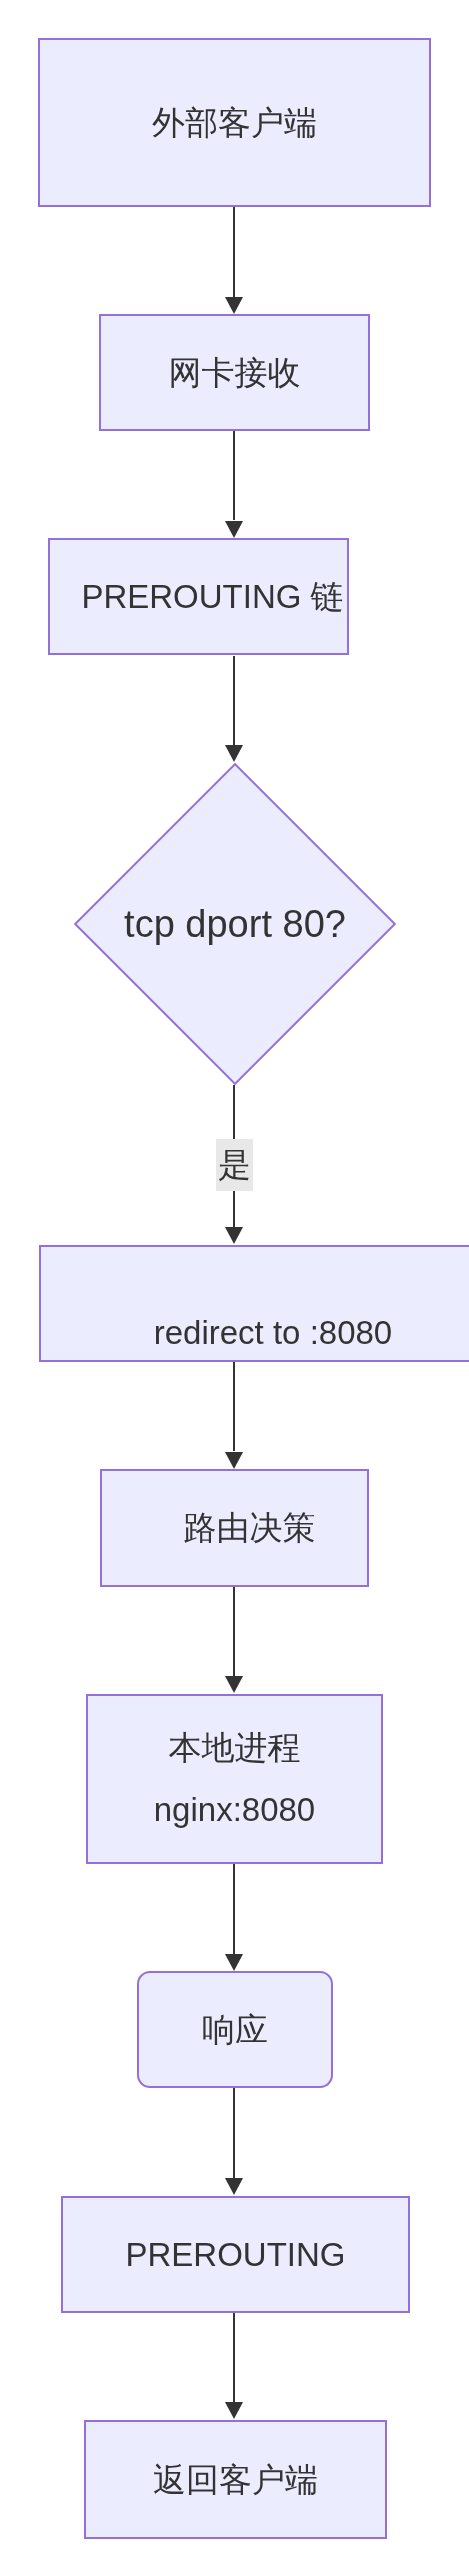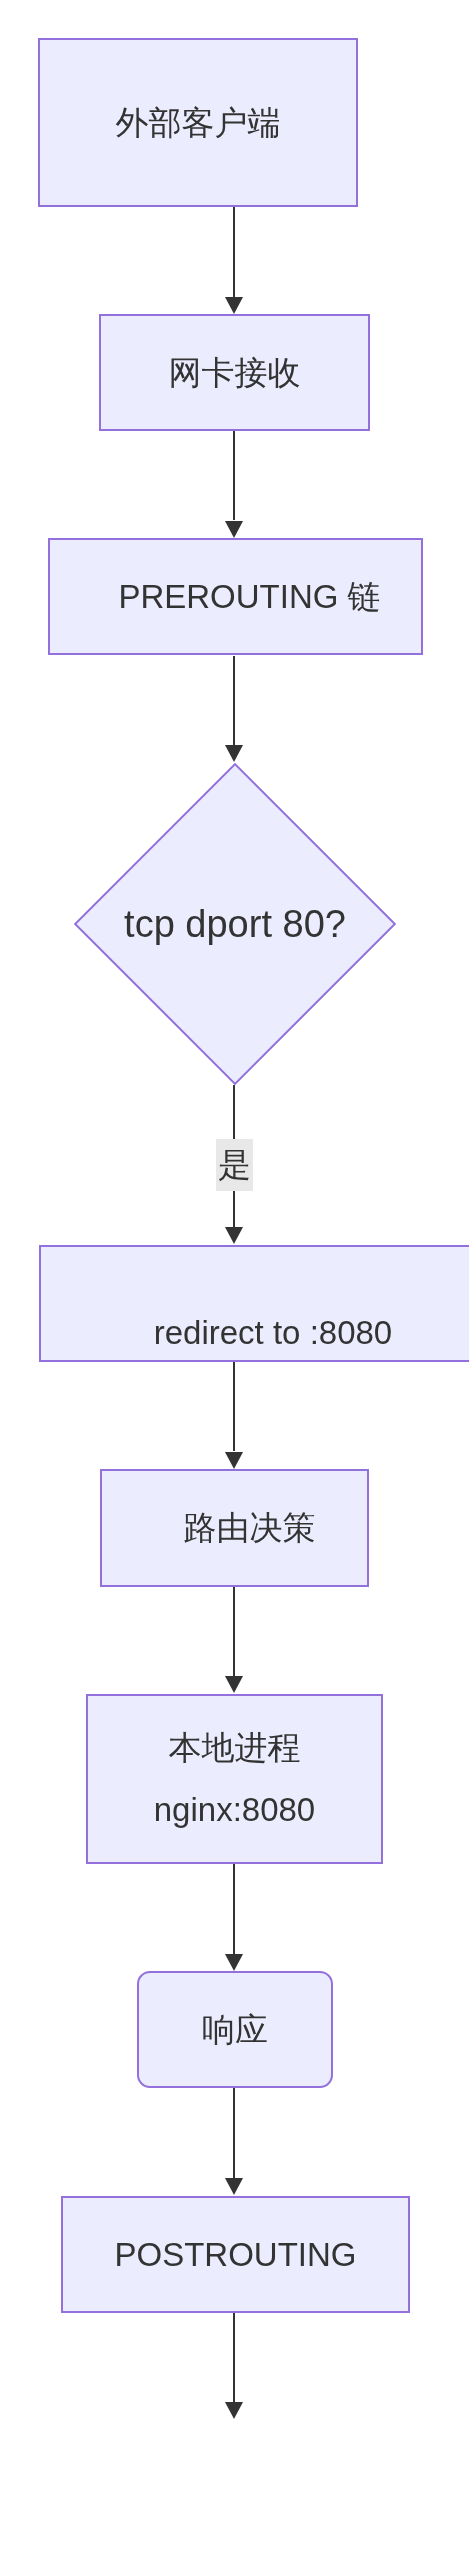--- a/index.html
+++ b/index.html
@@ -9,23 +9,23 @@
     color:#333333; overflow:hidden;
   }
   .node {
     position:absolute; background:#ECECFF; border:2.2px solid #9370DB;
     box-sizing:border-box; display:flex; flex-direction:column;
     align-items:center; justify-content:center;
     font-size:33px; line-height:54px; text-align:center; z-index:1;
   }
   .node .line { display:block; white-space:nowrap; }
   
-  .node-A { left:38px;  top:38px;   width:320px; height:169px; }
+  .node-A { left:38px;  top:38px;   width:393px; height:169px; }
   .node-B { left:99px; top:314px;  width:271px; height:117px; }
-  .node-C { left:48px;  top:538px;  width:375px; height:117px;padding-left:28px; }
+  .node-C { left:48px;  top:538px;  width:301px; height:117px;padding-left:28px; }
   .node-E { left:39px;  top:1245px; width:468px; height:117px;justify-content:flex-end; }
   .node-F { left:100px; top:1469px; width:269px; height:118px;padding-left:30px; }
   .node-G { left:86px; top:1694px; width:297px; height:170px;gap:8px; }
   .node-H { left:137px; top:1971px; width:196px; height:117px;border-radius:13px; }
   .node-I { left:61px;  top:2196px; width:349px; height:117px; }
   .node-J { left:84px; top:2420px; width:303px; height:119px; }
   
   .diamond-shape {
     position:absolute; left:121px; top:810px; width:228px; height:228px;
     transform:rotate(45deg); background:#ECECFF; border:2.2px solid #9370DB;
@@ -122,18 +122,21 @@
   <div class="node node-G">
     <span class="line">本地进程</span>
     <span class="line">nginx:8080</span>
   </div>
 
   <div class="node node-H">
     <span class="line">响应</span>
   </div>
 
   <div class="node node-I">
-    <span class="line">POSTROUTING</span>
+    <span class="line">PREROUTING</span>
   </div>
 
+  <div class="node node-J">
+    <span class="line">返回客户端</span>
+  </div>
 
 </div>
 
 
 </body></html>

